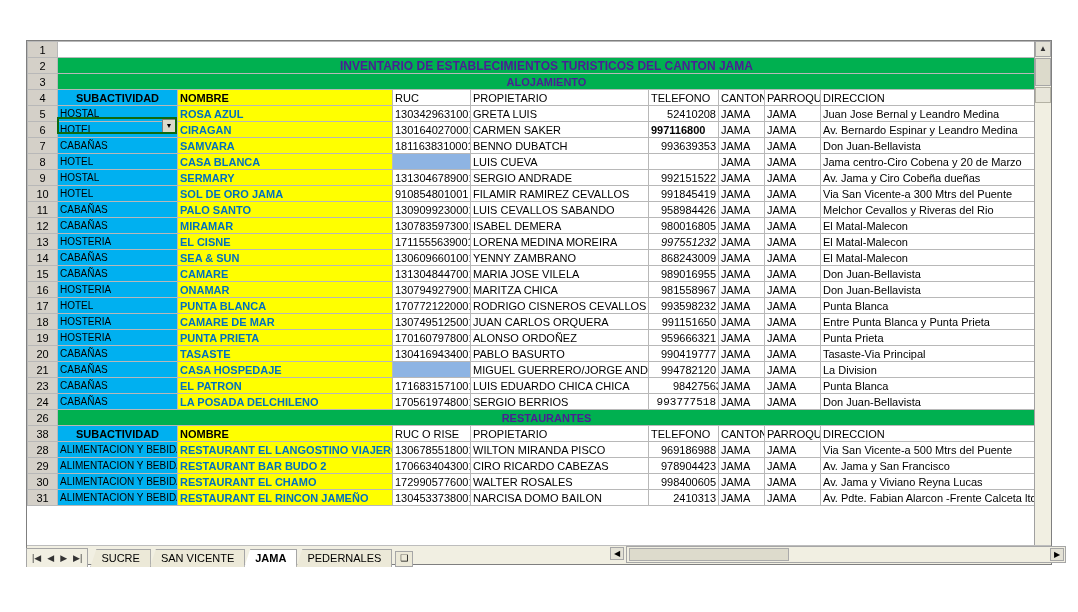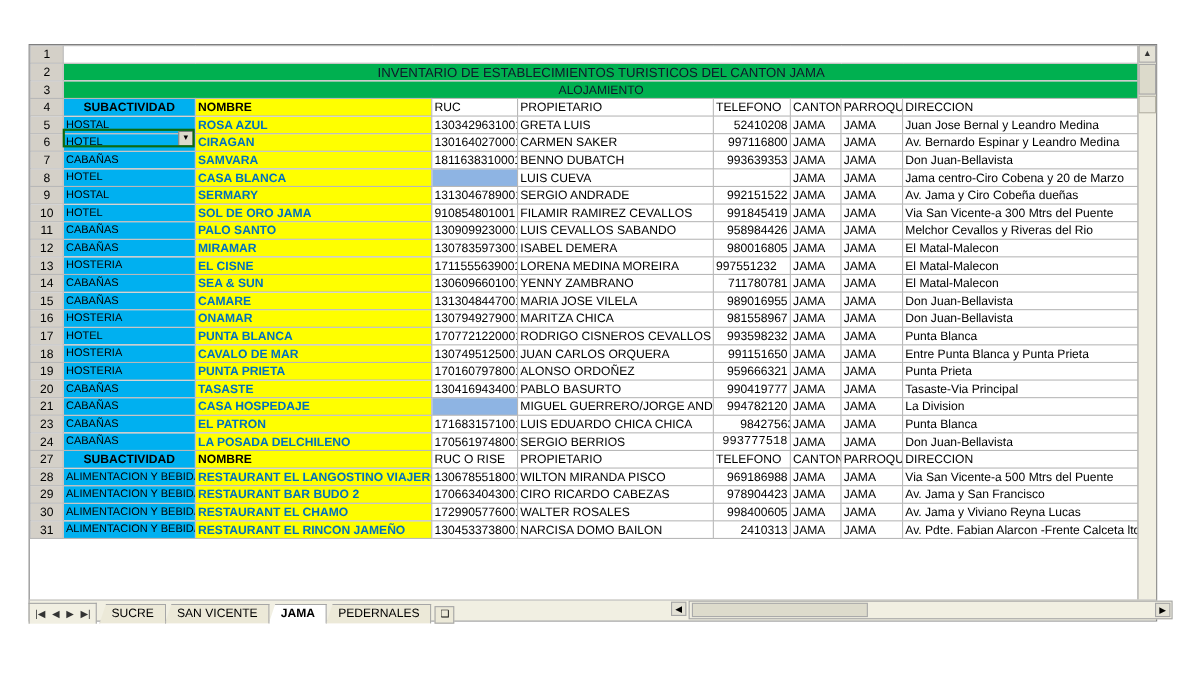--- a/index.html
+++ b/index.html
@@ -7,21 +7,21 @@
   #app{position:relative;width:1078px;height:612px;overflow:hidden;background:#fff;}
 
   
   .sheet-frame{position:absolute;left:26px;top:40px;width:1026px;height:525px;border:1px solid #7f7f7f;background:#fff;box-sizing:border-box;}
 
   table.grid{border-collapse:collapse;table-layout:fixed;}
   .grid td{border:1px solid #b8b8b8;font-size:11px;padding:0 2px;height:16px;overflow:hidden;white-space:nowrap;box-sizing:border-box;vertical-align:middle;}
 
   .rowhdr{background:#d4d0c8;text-align:center;font-size:11px;color:#000;border:1px solid #9a9a9a;width:30px;}
 
-  .green-band{background:#00b050;color:#0f172a;font-weight:normal;text-align:center;}
+  .green-band{background:#00b050;color:#4c1d95;font-weight:bold;text-align:center;}
   .hdr-cyan{background:#00b0f0;color:#000;font-weight:bold;text-align:center;}
   .hdr-yellow{background:#ffff00;color:#000;font-weight:bold;}
   .cell-cyan{background:#00b0f0;}
   .cell-yellow{background:#ffff00;color:#0070c0;}
   .cell-blue{background:#8eb4e3;}
   .cell-white{background:#ffffff;}
   .nombre-txt{color:#0070c0;font-weight:bold;}
 
   
   .vscroll{position:absolute;right:0;top:0;width:16px;bottom:16px;background:#f1efe2;border-left:1px solid #a0a0a0;}
@@ -106,21 +106,21 @@
               <td class="cell-white">JAMA</td>
               <td class="cell-white">JAMA</td>
               <td class="cell-white">Juan Jose Bernal y Leandro Medina</td>
             </tr>
             <tr>
               <td class="rowhdr">6</td>
               <td class="cell-cyan" style="font-size: 10px;">HOTEL</td>
               <td class="cell-yellow nombre-txt">CIRAGAN</td>
               <td class="cell-white" style="text-align: right;">1301640270001</td>
               <td class="cell-white">CARMEN SAKER</td>
-              <td class="cell-white" style="text-align: right;">997116800</td>
+              <td class="cell-white" style="text-align: left; font-weight: bold;">997116800</td>
               <td class="cell-white">JAMA</td>
               <td class="cell-white">JAMA</td>
               <td class="cell-white">Av. Bernardo Espinar y Leandro Medina</td>
             </tr>
             <tr>
               <td class="rowhdr">7</td>
               <td class="cell-cyan" style="font-size: 10px;">CABAÑAS</td>
               <td class="cell-yellow nombre-txt">SAMVARA</td>
               <td class="cell-white" style="text-align: right;">1811638310001</td>
               <td class="cell-white">BENNO DUBATCH</td>
@@ -183,32 +183,32 @@
               <td class="cell-white">JAMA</td>
               <td class="cell-white">JAMA</td>
               <td class="cell-white">El Matal-Malecon</td>
             </tr>
             <tr>
               <td class="rowhdr">13</td>
               <td class="cell-cyan" style="font-size: 10px;">HOSTERIA</td>
               <td class="cell-yellow nombre-txt">EL CISNE</td>
               <td class="cell-white" style="text-align: right;">1711555639001</td>
               <td class="cell-white">LORENA MEDINA MOREIRA</td>
-              <td class="cell-white" style="text-align: left;">997551232</td>
+              <td class="cell-white" style="text-align: right; font-style: italic;">997551232</td>
               <td class="cell-white">JAMA</td>
               <td class="cell-white">JAMA</td>
               <td class="cell-white">El Matal-Malecon</td>
             </tr>
             <tr>
               <td class="rowhdr">14</td>
               <td class="cell-cyan" style="font-size: 10px;">CABAÑAS</td>
               <td class="cell-yellow nombre-txt">SEA &amp; SUN</td>
               <td class="cell-white" style="text-align: right;">1306096601001</td>
               <td class="cell-white">YENNY ZAMBRANO</td>
-              <td class="cell-white" style="text-align: right;">711780781</td>
+              <td class="cell-white" style="text-align: right;">868243009</td>
               <td class="cell-white">JAMA</td>
               <td class="cell-white">JAMA</td>
               <td class="cell-white">El Matal-Malecon</td>
             </tr>
             <tr>
               <td class="rowhdr">15</td>
               <td class="cell-cyan" style="font-size: 10px;">CABAÑAS</td>
               <td class="cell-yellow nombre-txt">CAMARE</td>
               <td class="cell-white" style="text-align: right;">1313048447001</td>
               <td class="cell-white">MARIA JOSE VILELA</td>
@@ -235,21 +235,21 @@
               <td class="cell-white" style="text-align: right;">1707721220001</td>
               <td class="cell-white">RODRIGO CISNEROS CEVALLOS</td>
               <td class="cell-white" style="text-align: right;">993598232</td>
               <td class="cell-white">JAMA</td>
               <td class="cell-white">JAMA</td>
               <td class="cell-white">Punta Blanca</td>
             </tr>
             <tr>
               <td class="rowhdr">18</td>
               <td class="cell-cyan" style="font-size: 10px;">HOSTERIA</td>
-              <td class="cell-yellow nombre-txt">CAVALO DE MAR</td>
+              <td class="cell-yellow nombre-txt">CAMARE DE MAR</td>
               <td class="cell-white" style="text-align: right;">1307495125001</td>
               <td class="cell-white">JUAN CARLOS ORQUERA</td>
               <td class="cell-white" style="text-align: right;">991151650</td>
               <td class="cell-white">JAMA</td>
               <td class="cell-white">JAMA</td>
               <td class="cell-white">Entre Punta Blanca y Punta Prieta</td>
             </tr>
             <tr>
               <td class="rowhdr">19</td>
               <td class="cell-cyan" style="font-size: 10px;">HOSTERIA</td>
@@ -299,21 +299,25 @@
               <td class="cell-cyan" style="font-size: 10px;">CABAÑAS</td>
               <td class="cell-yellow nombre-txt">LA POSADA DELCHILENO</td>
               <td class="cell-white" style="text-align: right;">1705619748001</td>
               <td class="cell-white">SERGIO BERRIOS</td>
               <td class="cell-white" style="text-align: right; font-family: Liberation Mono, monospace;">993777518</td>
               <td class="cell-white">JAMA</td>
               <td class="cell-white">JAMA</td>
               <td class="cell-white">Don Juan-Bellavista</td>
             </tr>
             <tr>
-              <td class="rowhdr">27</td>
+              <td class="rowhdr">26</td>
+              <td class="green-band" colspan="8">RESTAURANTES</td>
+            </tr>
+            <tr>
+              <td class="rowhdr">38</td>
               <td class="hdr-cyan">SUBACTIVIDAD</td>
               <td class="hdr-yellow">NOMBRE</td>
               <td class="cell-white">RUC O RISE</td>
               <td class="cell-white">PROPIETARIO</td>
               <td class="cell-white">TELEFONO</td>
               <td class="cell-white">CANTON</td>
               <td class="cell-white">PARROQU</td>
               <td class="cell-white">DIRECCION</td>
             </tr>
             <tr>

